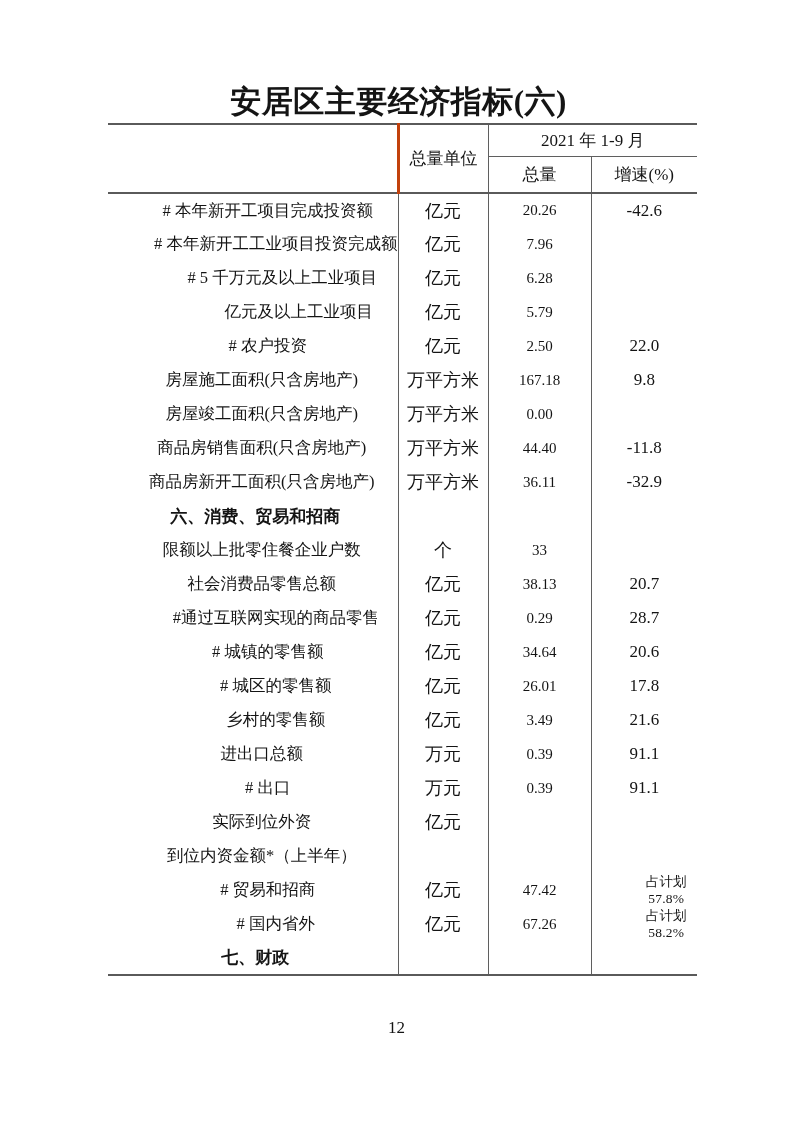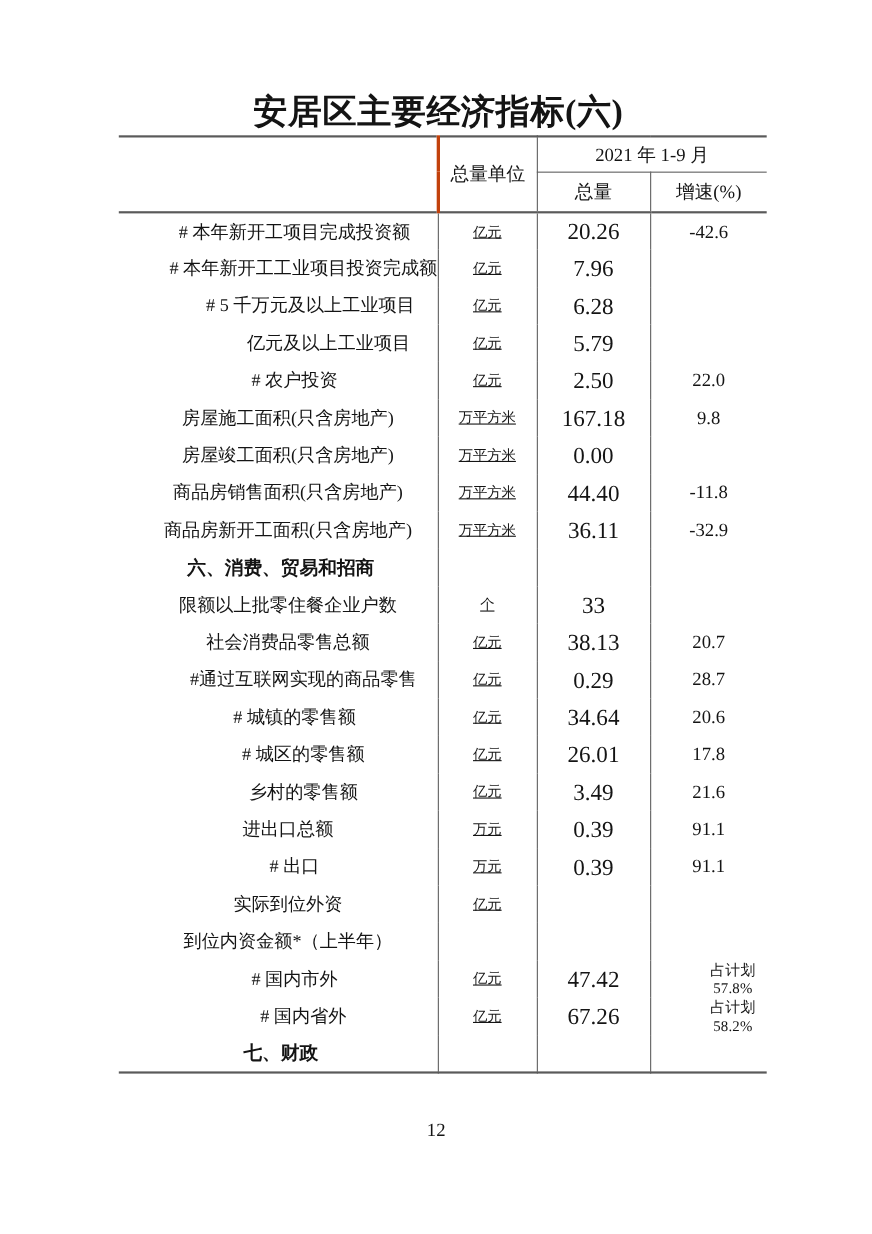--- a/index.html
+++ b/index.html
@@ -38,22 +38,22 @@
   thead th { font-size: 17px; text-align: center; }
   tr.h1 { height: 32px; }
   tr.h2 { height: 37px; }
   .th-unit   { border-left: 3px solid #c2410c; border-right: 1px solid #5f5f5f; border-bottom: 2px solid #5a5a5a; }
   .th-empty  { border-bottom: 2px solid #5a5a5a; }
   .th-period { border-bottom: 1px solid #5f5f5f; }
   .th-total  { border-bottom: 2px solid #5a5a5a; }
   .th-growth { border-left: 1px solid #5f5f5f; border-bottom: 2px solid #5a5a5a; }
   tbody tr { height: 34px; }
   td.label  { text-align: center; font-size: 16.5px; white-space: nowrap; overflow: hidden; }
-  td.unit   { border-left: 1px solid #5f5f5f; border-right: 1px solid #5f5f5f; text-align: center; font-size: 13px; text-decoration: underline; }
-  td.total  { text-align: center; font-size: 21px; }
+  td.unit   { border-left: 1px solid #5f5f5f; border-right: 1px solid #5f5f5f; text-align: center; font-size: 18px; }
+  td.total  { text-align: center; font-size: 15px; }
   td.growth { border-left: 1px solid #5f5f5f; text-align: center; font-size: 17px; }
   td.growth.small { font-size: 13.5px; letter-spacing: 0.2px; padding-left: 44px; }
   .ind-0 { padding-left: 18px; }
   .ind-1 { padding-left: 30px; }
   .ind-2 { padding-left: 46px; }
   .ind-3 { padding-left: 59px; }
   .ind-4 { padding-left: 92px; }
   td.section { font-weight: 700; padding-left: 5px; font-size: 17px; }
   .page-number {
     position: absolute;
@@ -202,21 +202,21 @@
         <td class="total"></td>
         <td class="growth"></td>
       </tr>
       <tr>
         <td class="label ind-0">到位内资金额*（上半年）</td>
         <td class="unit"></td>
         <td class="total"></td>
         <td class="growth"></td>
       </tr>
       <tr>
-        <td class="label ind-1"># 国内市外</td>
+        <td class="label ind-1"># 贸易和招商</td>
         <td class="unit">亿元</td>
         <td class="total">47.42</td>
         <td class="growth small">占计划 57.8%</td>
       </tr>
       <tr>
         <td class="label ind-2"># 国内省外</td>
         <td class="unit">亿元</td>
         <td class="total">67.26</td>
         <td class="growth small">占计划 58.2%</td>
       </tr>

